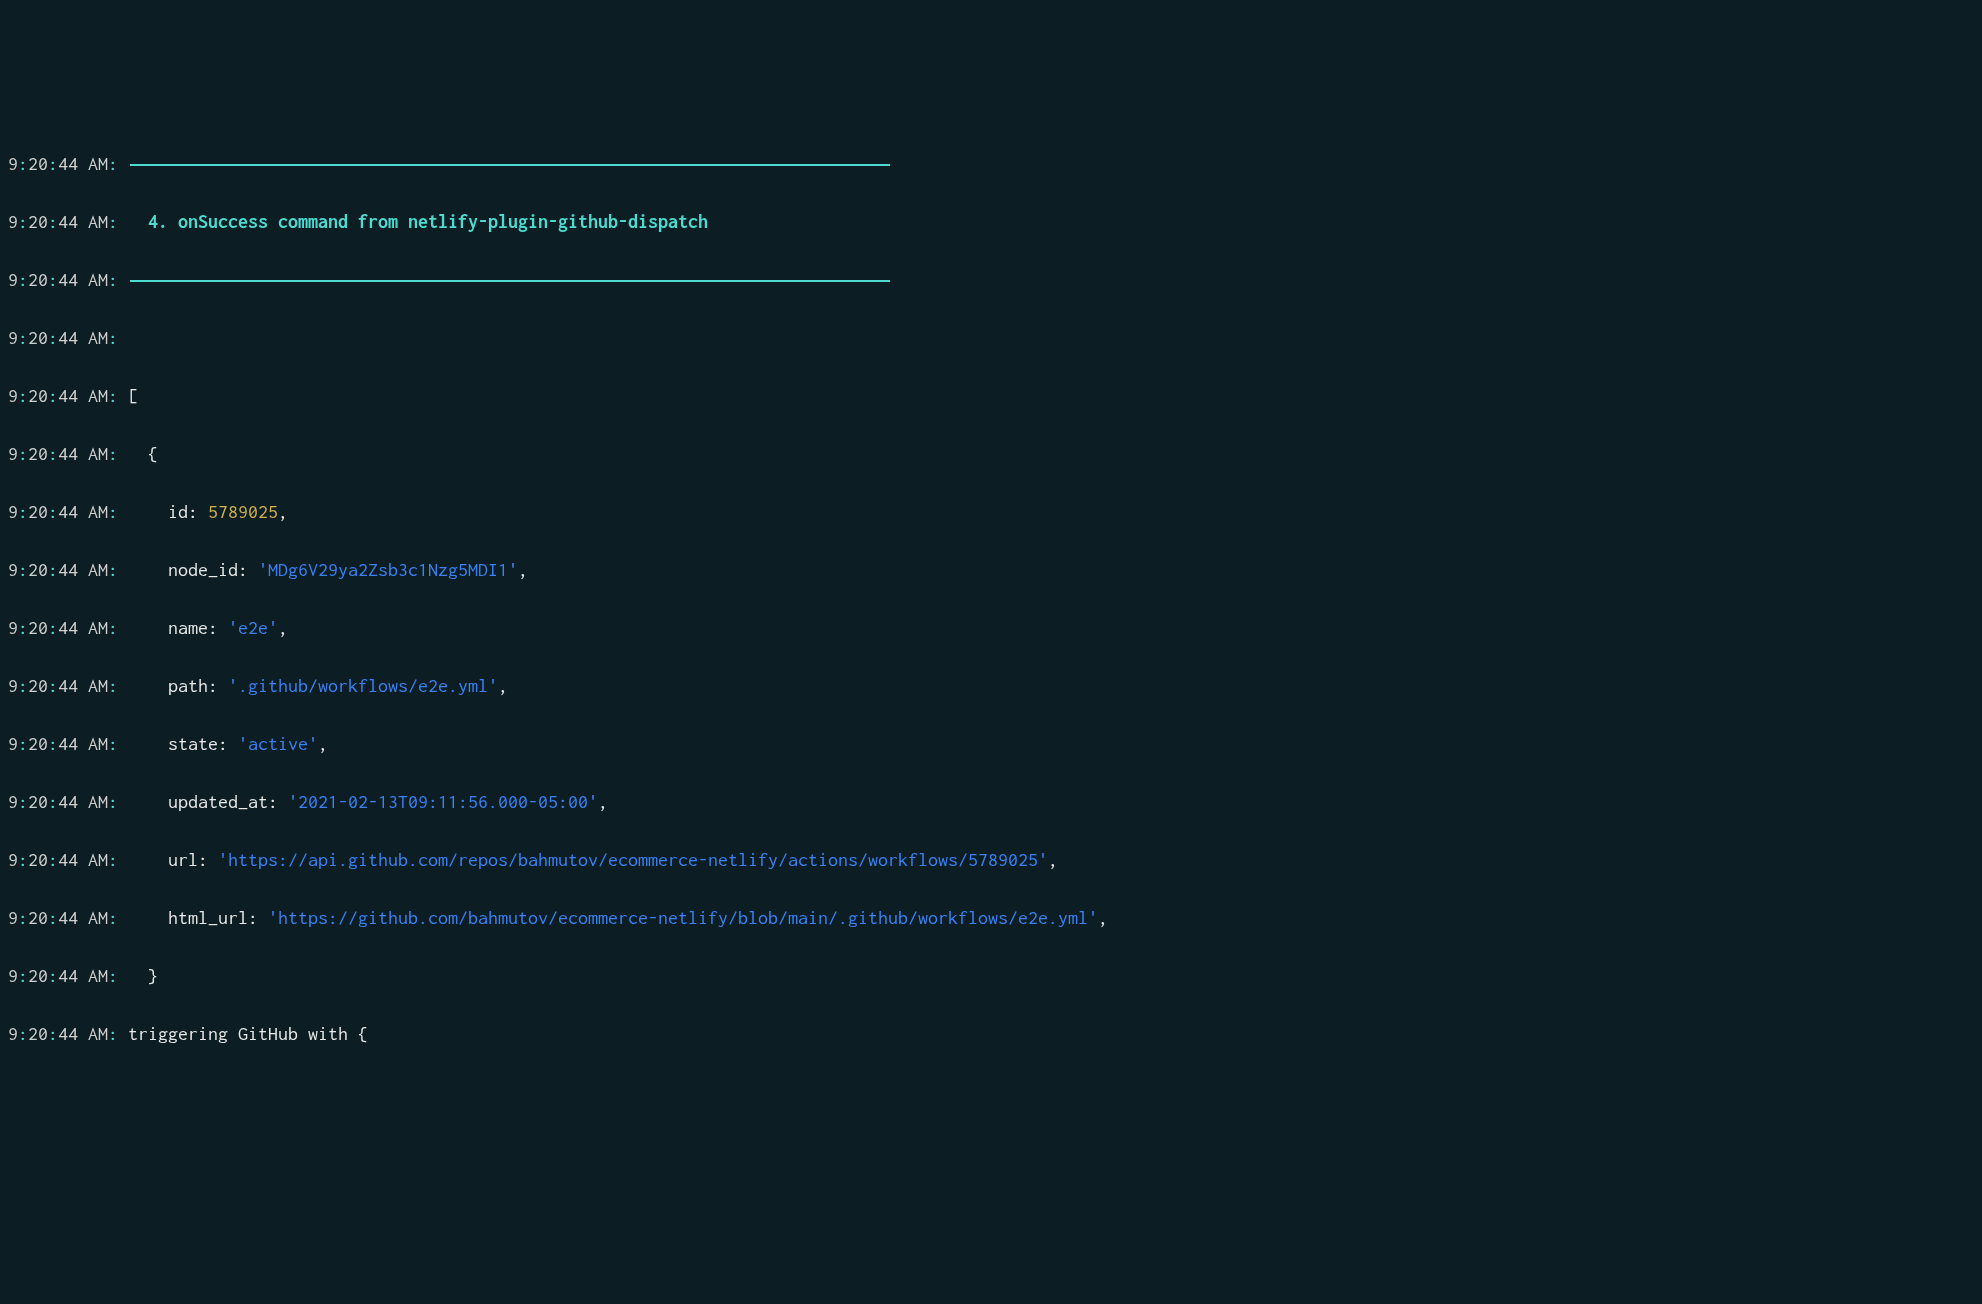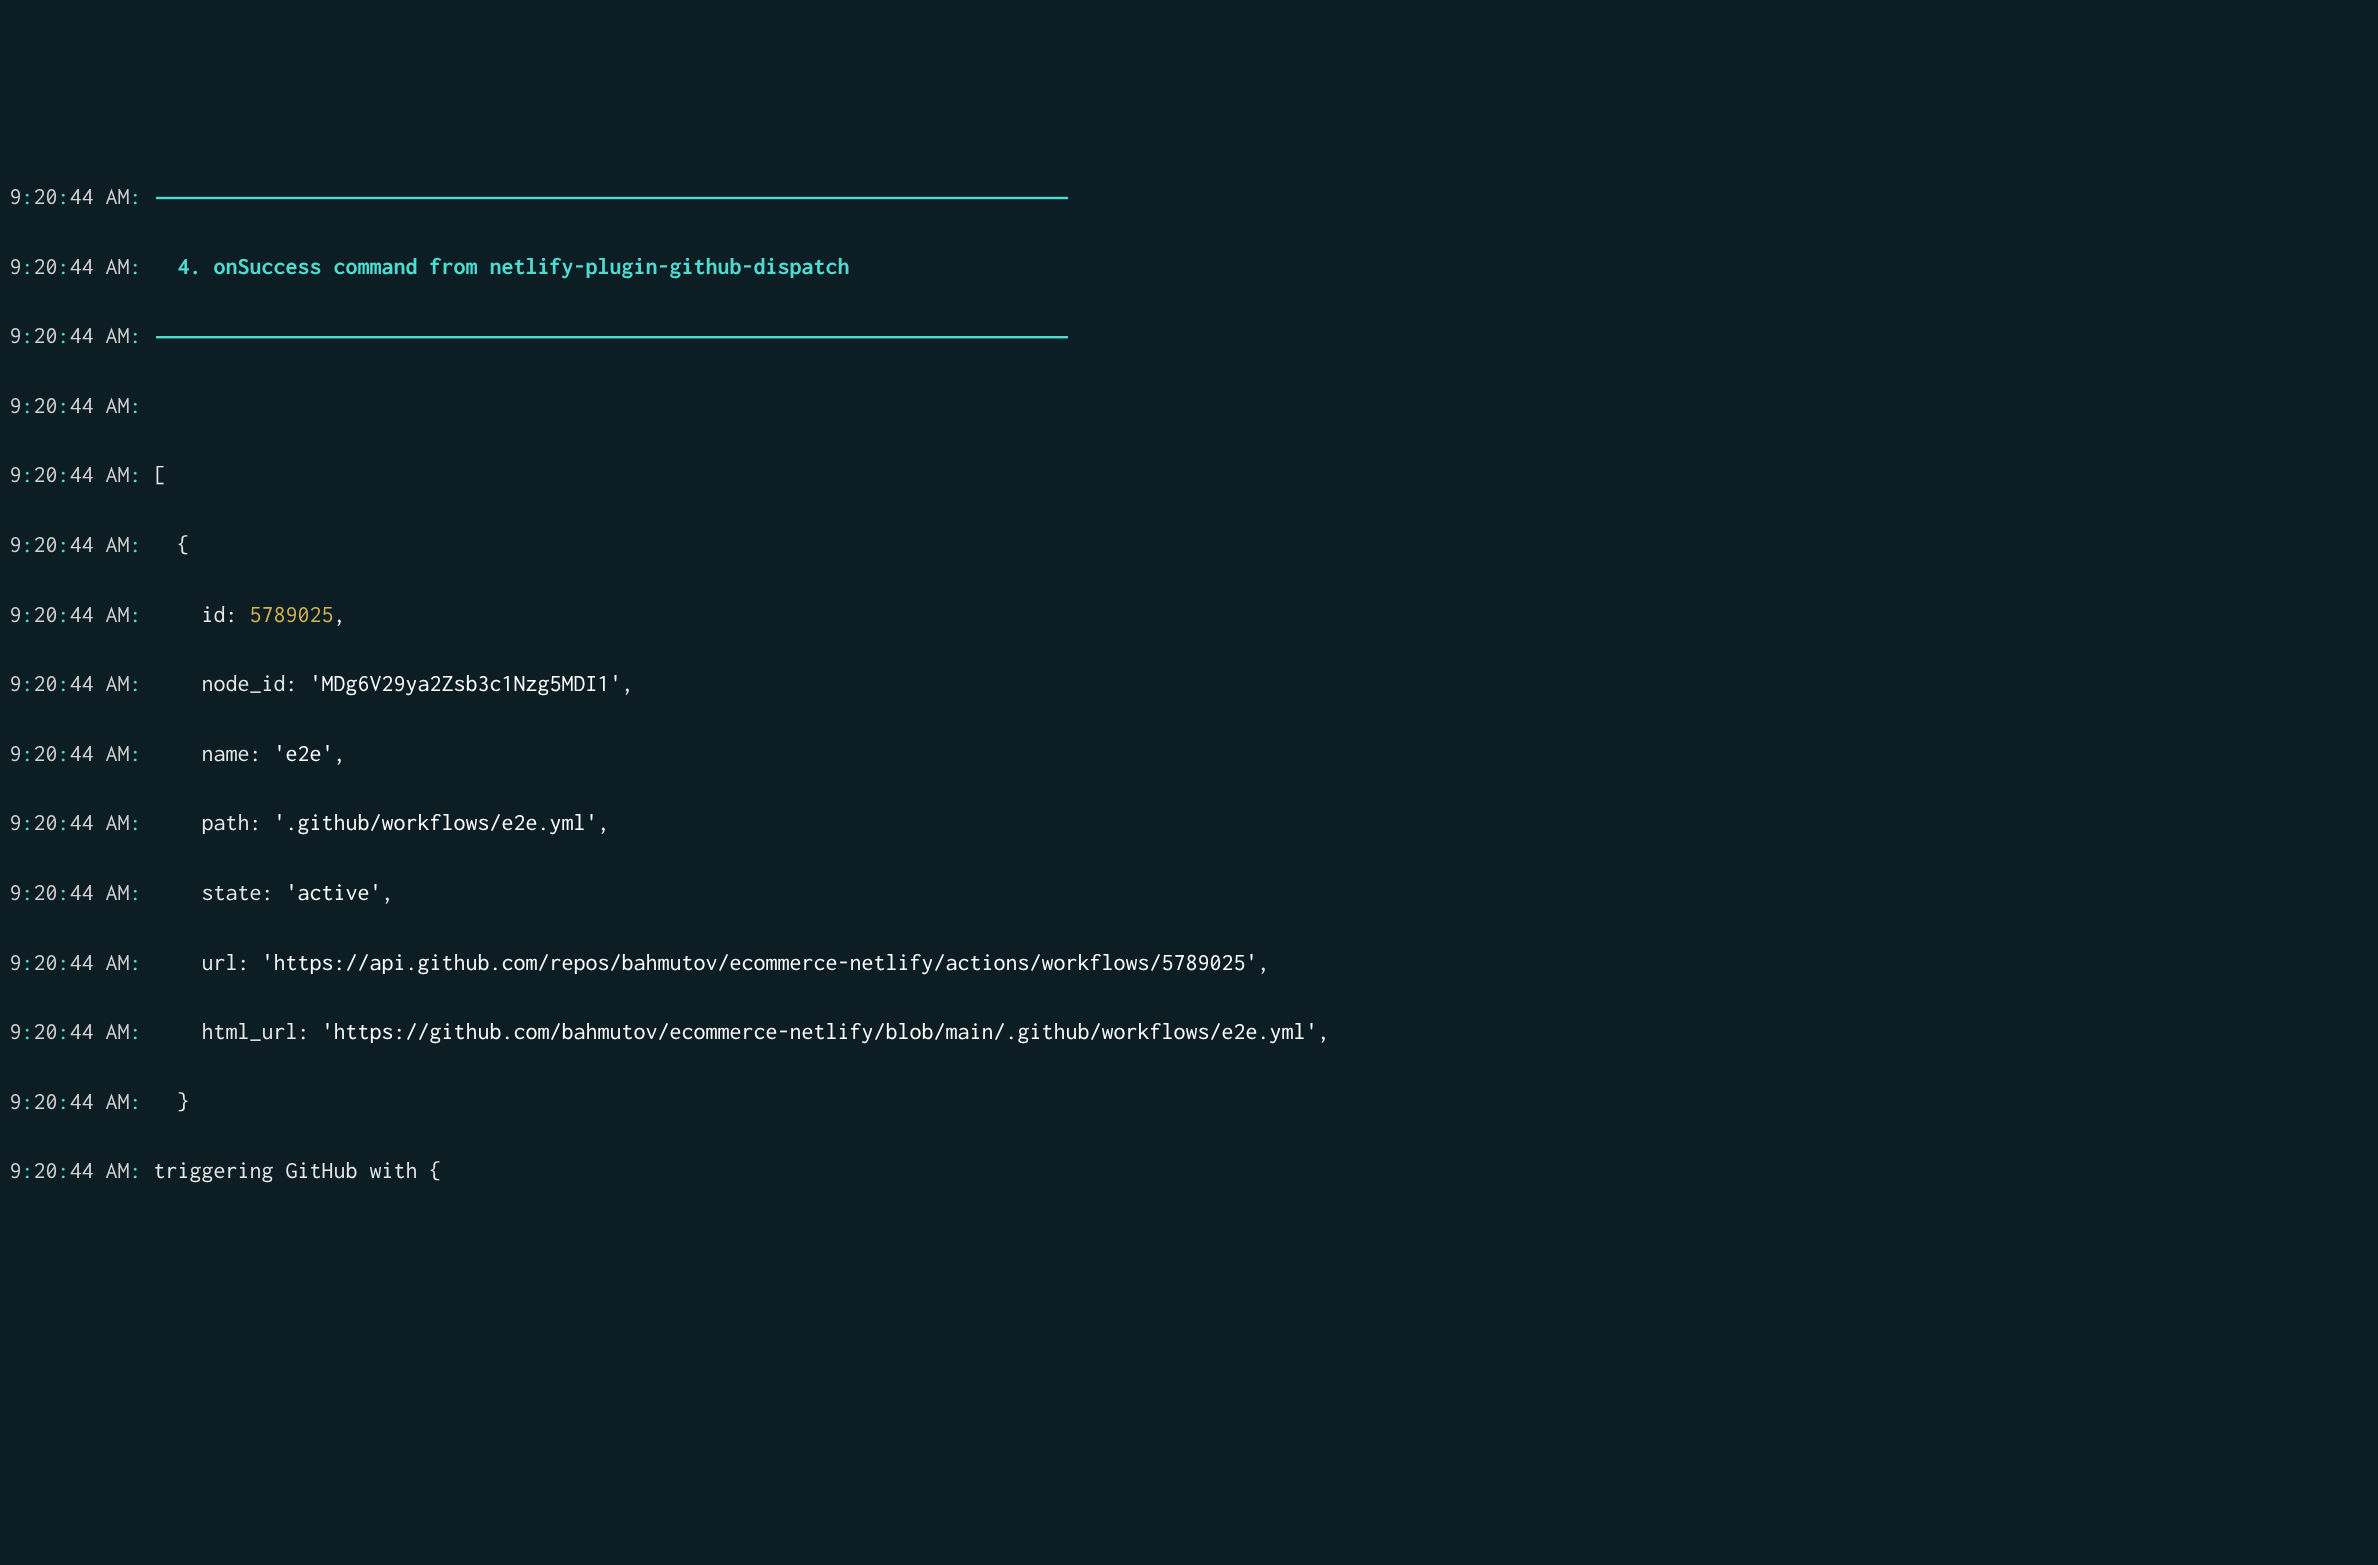--- a/index.html
+++ b/index.html
@@ -47,21 +47,21 @@
       margin-left: 2px;
     }
     .key {
       color: #e8e8e8;
       margin-top: 22px;
     }
     .number {
       color: #d4b24f;
     }
     .string {
-      color: #ffffff;
+      color: #3b82f6;
     }
     .punct {
       color: #e8e8e8;
     }
   </style>
 </head>
 <body>
 
 
 
@@ -70,20 +70,21 @@
 <span class="log-line"><span class="timestamp"><span class="num">9</span><span class="colon">:</span><span class="num">20</span><span class="colon">:</span><span class="num">44</span> AM<span class="colon">:</span></span> <span class="cyan-bold">  4. onSuccess command from netlify-plugin-github-dispatch</span></span>
 <span class="log-line"><span class="timestamp"><span class="num">9</span><span class="colon">:</span><span class="num">20</span><span class="colon">:</span><span class="num">44</span> AM<span class="colon">:</span></span> <span class="rule"></span></span>
 <span class="log-line"><span class="timestamp"><span class="num">9</span><span class="colon">:</span><span class="num">20</span><span class="colon">:</span><span class="num">44</span> AM<span class="colon">:</span></span></span>
 <span class="log-line"><span class="timestamp"><span class="num">9</span><span class="colon">:</span><span class="num">20</span><span class="colon">:</span><span class="num">44</span> AM<span class="colon">:</span></span> <span class="punct">[</span></span>
 <span class="log-line"><span class="timestamp"><span class="num">9</span><span class="colon">:</span><span class="num">20</span><span class="colon">:</span><span class="num">44</span> AM<span class="colon">:</span></span> <span class="punct">  {</span></span>
 <span class="log-line"><span class="timestamp"><span class="num">9</span><span class="colon">:</span><span class="num">20</span><span class="colon">:</span><span class="num">44</span> AM<span class="colon">:</span></span> <span class="key">    id: </span><span class="number">5789025</span><span class="punct">,</span></span>
 <span class="log-line"><span class="timestamp"><span class="num">9</span><span class="colon">:</span><span class="num">20</span><span class="colon">:</span><span class="num">44</span> AM<span class="colon">:</span></span> <span class="key">    node_id: </span><span class="string">'MDg6V29ya2Zsb3c1Nzg5MDI1'</span><span class="punct">,</span></span>
 <span class="log-line"><span class="timestamp"><span class="num">9</span><span class="colon">:</span><span class="num">20</span><span class="colon">:</span><span class="num">44</span> AM<span class="colon">:</span></span> <span class="key">    name: </span><span class="string">'e2e'</span><span class="punct">,</span></span>
 <span class="log-line"><span class="timestamp"><span class="num">9</span><span class="colon">:</span><span class="num">20</span><span class="colon">:</span><span class="num">44</span> AM<span class="colon">:</span></span> <span class="key">    path: </span><span class="string">'.github/workflows/e2e.yml'</span><span class="punct">,</span></span>
 <span class="log-line"><span class="timestamp"><span class="num">9</span><span class="colon">:</span><span class="num">20</span><span class="colon">:</span><span class="num">44</span> AM<span class="colon">:</span></span> <span class="key">    state: </span><span class="string">'active'</span><span class="punct">,</span></span>
+<span class="log-line"><span class="timestamp"><span class="num">9</span><span class="colon">:</span><span class="num">20</span><span class="colon">:</span><span class="num">44</span> AM<span class="colon">:</span></span> <span class="key">    updated_at: </span><span class="string">'2021-02-13T09:11:56.000-05:00'</span><span class="punct">,</span></span>
 <span class="log-line"><span class="timestamp"><span class="num">9</span><span class="colon">:</span><span class="num">20</span><span class="colon">:</span><span class="num">44</span> AM<span class="colon">:</span></span> <span class="key">    url: </span><span class="string">'https://api.github.com/repos/bahmutov/ecommerce-netlify/actions/workflows/5789025'</span><span class="punct">,</span></span>
 <span class="log-line"><span class="timestamp"><span class="num">9</span><span class="colon">:</span><span class="num">20</span><span class="colon">:</span><span class="num">44</span> AM<span class="colon">:</span></span> <span class="key">    html_url: </span><span class="string">'https://github.com/bahmutov/ecommerce-netlify/blob/main/.github/workflows/e2e.yml'</span><span class="punct">,</span></span>
 <span class="log-line"><span class="timestamp"><span class="num">9</span><span class="colon">:</span><span class="num">20</span><span class="colon">:</span><span class="num">44</span> AM<span class="colon">:</span></span> <span class="punct">  }</span></span>
 <span class="log-line"><span class="timestamp"><span class="num">9</span><span class="colon">:</span><span class="num">20</span><span class="colon">:</span><span class="num">44</span> AM<span class="colon">:</span></span> <span class="plain">triggering GitHub with {</span></span>
 
 
 
 
 
 

